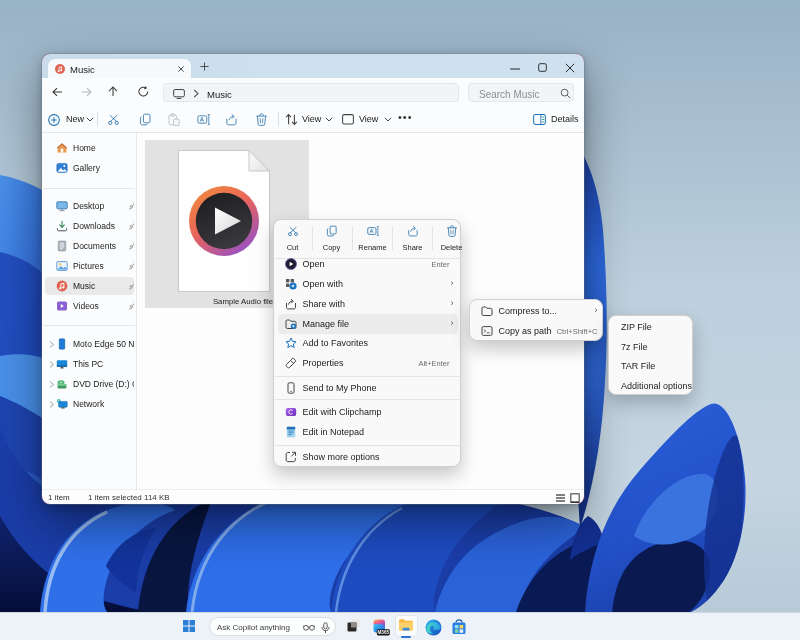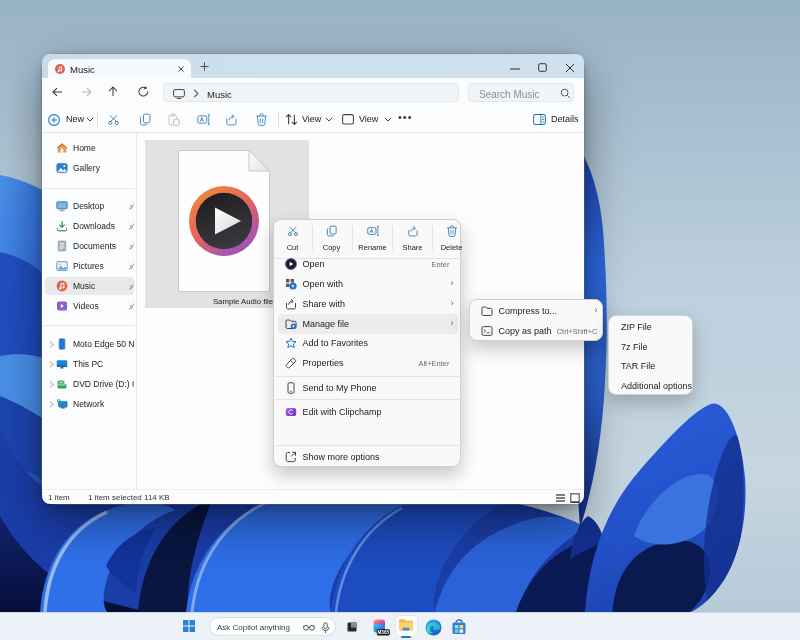--- a/index.html
+++ b/index.html
@@ -1,21 +1,21 @@
 <!DOCTYPE html>
 <html><head>
 <meta charset="utf-8">
 <style>
   * { margin:0; padding:0; box-sizing:border-box; }
   html,body { width:800px; height:640px; overflow:hidden; font-family:"Liberation Sans", sans-serif; }
   #stage { position:relative; width:800px; height:640px; overflow:hidden; background:#aabfcf; }
   .abs { position:absolute; }
   
   #win { position:absolute; left:42px; top:54px; width:542px; height:450px;
-    border-radius:16px; background:#be185d;
+    border-radius:8px; background:#be185d;
     box-shadow:0 0 0 1px rgba(110,120,135,.35), 0 18px 45px rgba(0,0,0,.42), 0 3px 10px rgba(0,0,0,.22);
     z-index:10; }
   #titlebar { position:absolute; left:0; top:0; width:542px; height:24px;
     border-radius:8px 8px 0 0;
     background:linear-gradient(90deg,#c9dbe9 0%,#cde0ed 40%,#cfe1ee 100%); }
   #tab { position:absolute; left:6px; top:5px; width:143px; height:19px;
     border-radius:7px 7px 0 0; background:#f6fafd; }
   #tab .tabtxt { position:absolute; left:22px; top:4.5px; font-size:9.5px; color:#1a1a1a; }
   
   #addrrow { position:absolute; left:0; top:24px; width:542px; height:27px; background:#fbfcfd; }
@@ -641,20 +641,28 @@
               <stop offset="0" stop-color="#b46ee8"></stop>
               <stop offset="0.5" stop-color="#8b46d6"></stop>
               <stop offset="1" stop-color="#6a2bb8"></stop>
             </linearGradient>
           </defs>
           <rect x="0.8" y="2" width="10.4" height="8" rx="2" fill="url(#cc)"></rect>
           <path d="M7.6,4.6 C7,4 6.2,3.8 5.4,4 C4.2,4.3 3.6,5.5 3.9,6.6 C4.2,7.8 5.4,8.4 6.5,8.1 C7.1,8 7.5,7.6 7.8,7.1" fill="none" stroke="#fff" stroke-width="0.9"></path>
         </svg>
       <span class="mtxt">Edit with Clipchamp</span>
     </div>
+    <div class="mrow" style="top:201.5px;width:180px">
+      <svg class="micon" viewBox="0 0 12 12">
+          <rect x="1.8" y="0.8" width="8.4" height="10.4" rx="1.2" fill="#9fd3ee"></rect>
+          <rect x="1.8" y="0.8" width="8.4" height="2.6" fill="#1f6fb4"></rect>
+          <path d="M3.4,5 L8.6,5 M3.4,6.8 L8.6,6.8 M3.4,8.6 L6.8,8.6" stroke="#2a7abc" stroke-width="0.8"></path>
+        </svg>
+      <span class="mtxt">Edit in Notepad</span>
+    </div>
     <div class="msep" style="top:224.5px;width:186px"></div>
     <div class="mrow" style="top:227px;width:180px">
       <svg class="micon" viewBox="0 0 12 12">
           <path d="M5,1.5 L2.8,1.5 C1.8,1.5 1.2,2.1 1.2,3.1 L1.2,9 C1.2,10 1.8,10.6 2.8,10.6 L8.7,10.6 C9.7,10.6 10.3,10 10.3,9 L10.3,7" fill="none" stroke="#444" stroke-width="1"></path>
           <path d="M7,1.3 L10.5,1.3 L10.5,4.8 M10.2,1.6 L6.4,5.4" fill="none" stroke="#444" stroke-width="1"></path>
         </svg>
       <span class="mtxt">Show more options</span>
     </div>
   </div>
 

